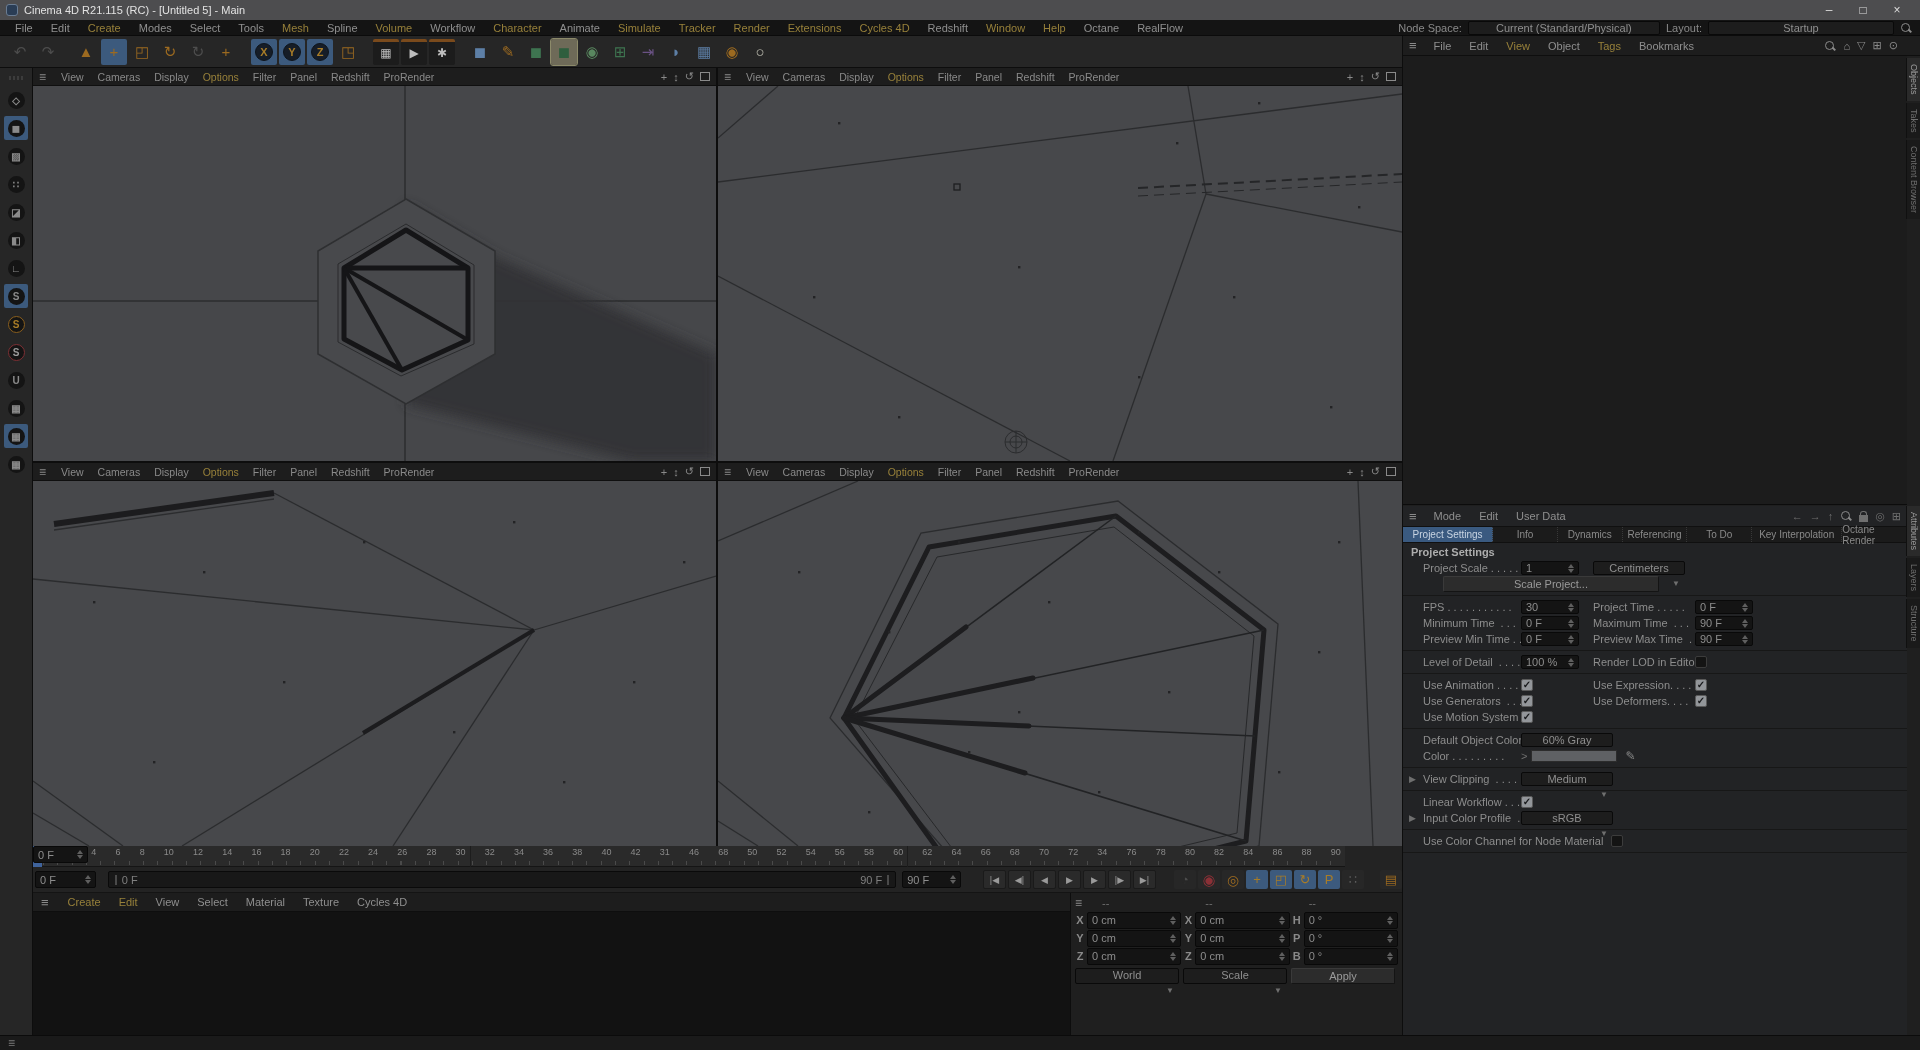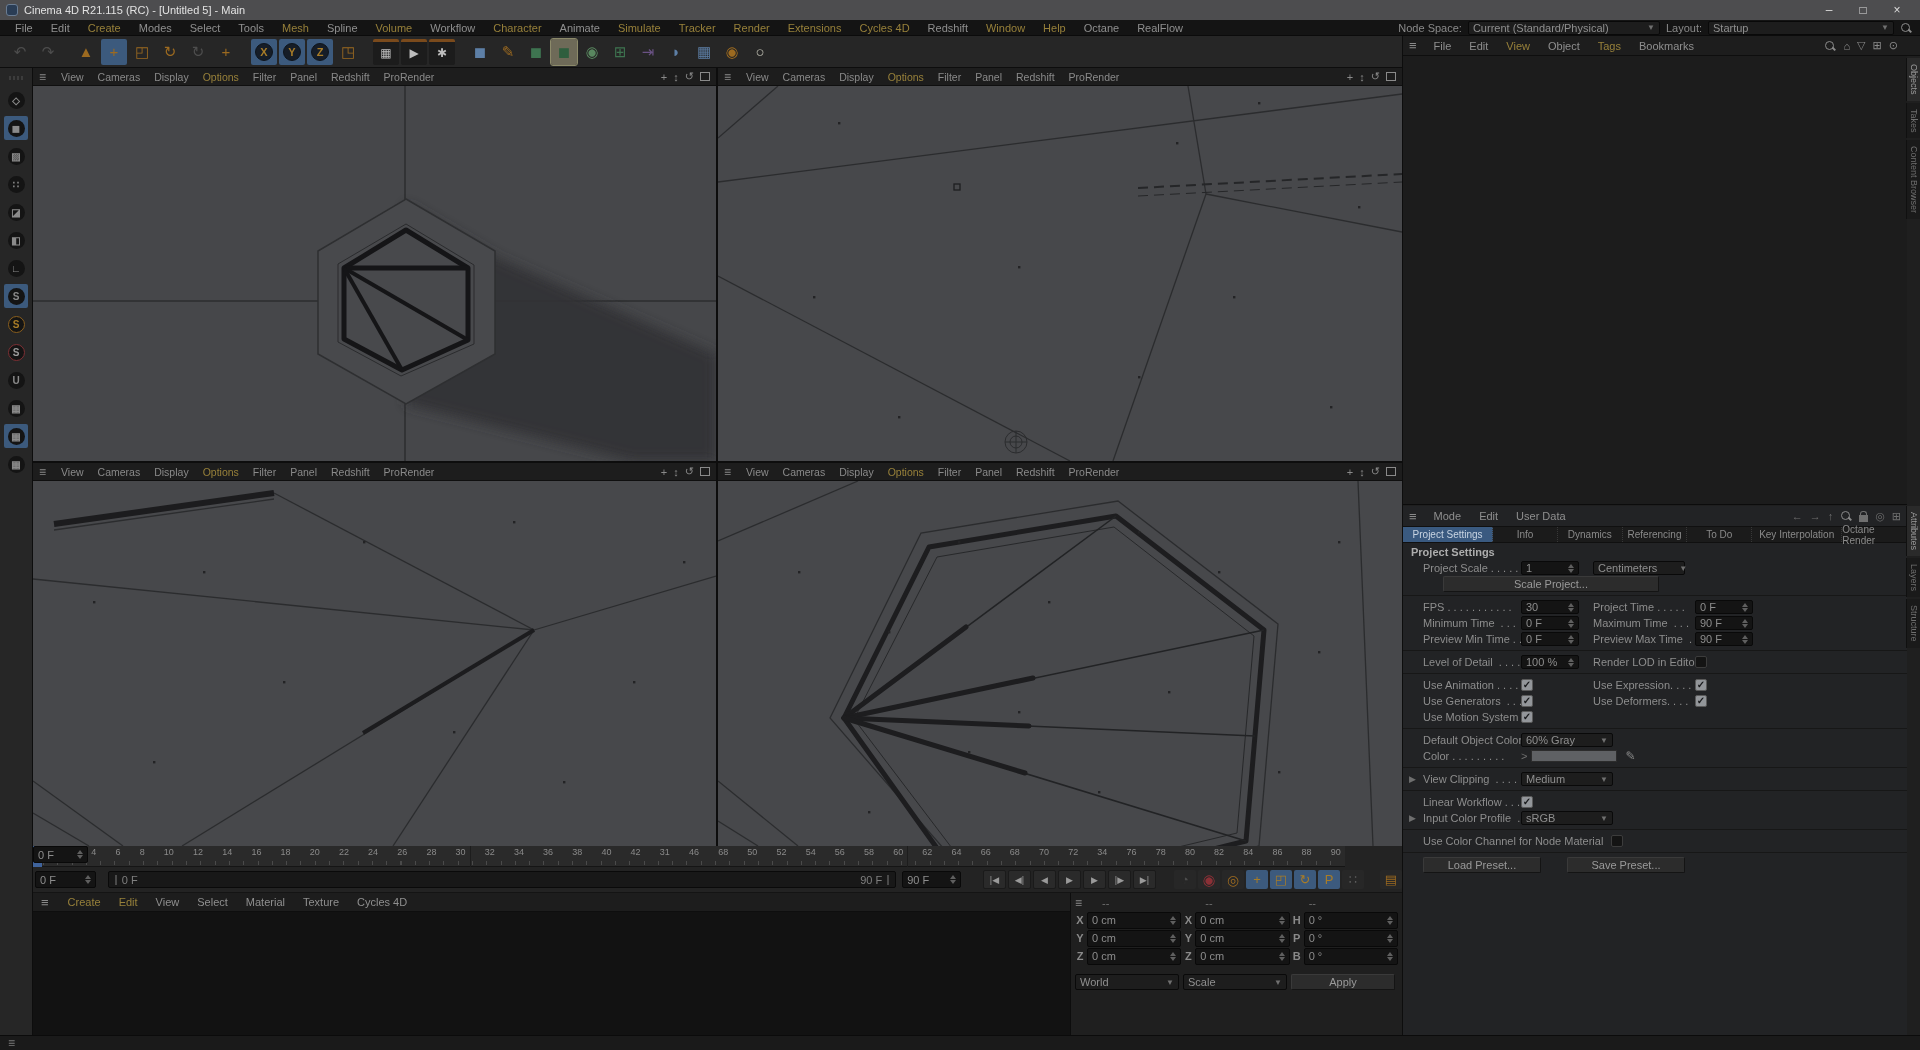--- a/index.html
+++ b/index.html
@@ -16,21 +16,21 @@
 
   
   .menubar { position:absolute; left:0; top:20px; width:1920px; height:16px; background:#141414;
     display:flex; align-items:center; border-bottom:1px solid #0b0b0b; }
   .menubar .menus { display:flex; padding-left:6px; }
   .mitem { padding:0 9px; color:#8f8f8f; line-height:16px; }
   .mitem.gold { color:#97803a; }
   .nodespace { margin-left:auto; display:flex; align-items:center; gap:6px; padding-right:8px; }
   .nslabel { color:#8a8a8a; }
   .dd { background:#1d1d1d; border:1px solid #090909; border-radius:2px; height:14px;
-    display:flex; align-items:center; padding:0 4px; color:#8f8f8f; gap:22px; }
+    display:flex; align-items:center; padding:0 4px; color:#8f8f8f; gap:5px;flex-direction:column; }
   .dd .car { font-size:8px; color:#6f6f6f; margin-left:auto; }
   .mag { position:relative; width:12px; height:12px; display:inline-block; }
   .mag::before { content:""; position:absolute; left:1px; top:1px; width:7px; height:7px;
     border:1.5px solid #8a8a8a; border-radius:50%; }
   .mag::after { content:""; position:absolute; left:8px; top:8px; width:4px; height:1.5px;
     background:#8a8a8a; transform:rotate(45deg); }
 
   
   .toolbar { position:absolute; left:0; top:36px; width:1402px; height:32px; background:#262626;
     display:flex; align-items:center; padding-left:6px; border-bottom:1px solid #0d0d0d; }
@@ -129,21 +129,21 @@
 
   
   .coords { position:absolute; left:1070px; top:893px; width:332px; height:142px; background:#1f1f1f;
     border-left:1px solid #0d0d0d; padding:2px 4px; }
   .chead { display:flex; align-items:center; height:16px; color:#6f6f6f; }
   .chead .burger { color:#8a8a8a; margin-right:6px; font-size:12px; }
   .chead span.h { width:106px; padding-left:14px; }
   .crow { display:flex; align-items:center; height:18px; gap:2px; }
   .clab { width:10px; font-weight:bold; color:#8a8a8a; text-align:center; }
   .cfield { flex:1; }
-  .cfoot { display:flex; align-items:center; gap:4px; margin-top:9px;text-align:right; }
+  .cfoot { display:flex; align-items:center; gap:4px; margin-top:3px;text-align:right; }
   .cfoot .dd { width:104px; height:16px; }
   .applybtn { width:104px; height:16px; background:#2c2c2c; border:1px solid #3a3a3a; border-bottom-color:#141414;
     border-right-color:#141414; border-radius:2px; color:#9a9a9a; display:flex; align-items:center; justify-content:center; }
 
   
   .statusbar { position:absolute; left:0; top:1035px; width:1920px; height:15px; background:#1a1a1a;
     border-top:1px solid #0b0b0b; display:flex; align-items:center; padding:0 8px; }
   .statusbar .burger { color:#7a7a7a; font-size:12px; }
 
   
@@ -1124,28 +1124,20 @@
       </div>
       <div class="divider"></div>
 
       <div class="r">
         <span style="color:#8d8d8d">Use Color Channel for Node Material</span>
         <span class="gap" style="width:8px"></span>
         <span class="cbx"></span>
       </div>
       <div class="divider"></div>
 
-      <div class="presetrow">
-        <span class="btn">
-            <span>Load Preset...</span>
-          </span>
-        <span class="btn">
-            <span>Save Preset...</span>
-          </span>
-      </div>
     </div>
     <div class="sidetabs am-sidetabs">
 
     <span class="st active"><span>Attributes</span></span>
         <span class="st"><span>Layers</span></span>
         <span class="st"><span>Structure</span></span>
       </div>
   </div>
 
   <div class="statusbar">

